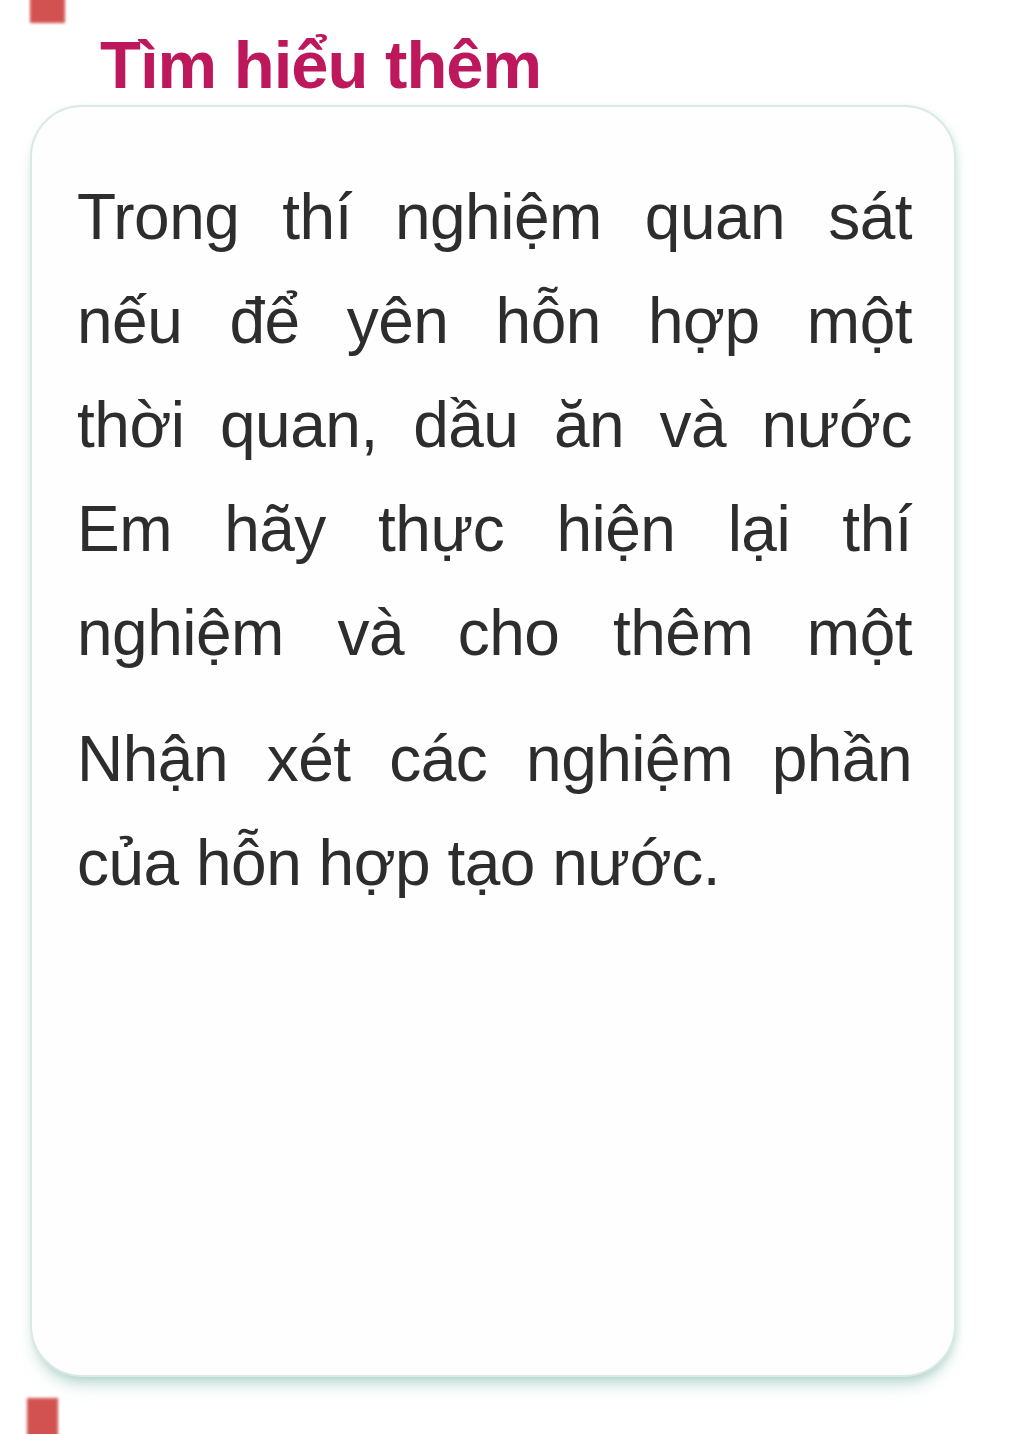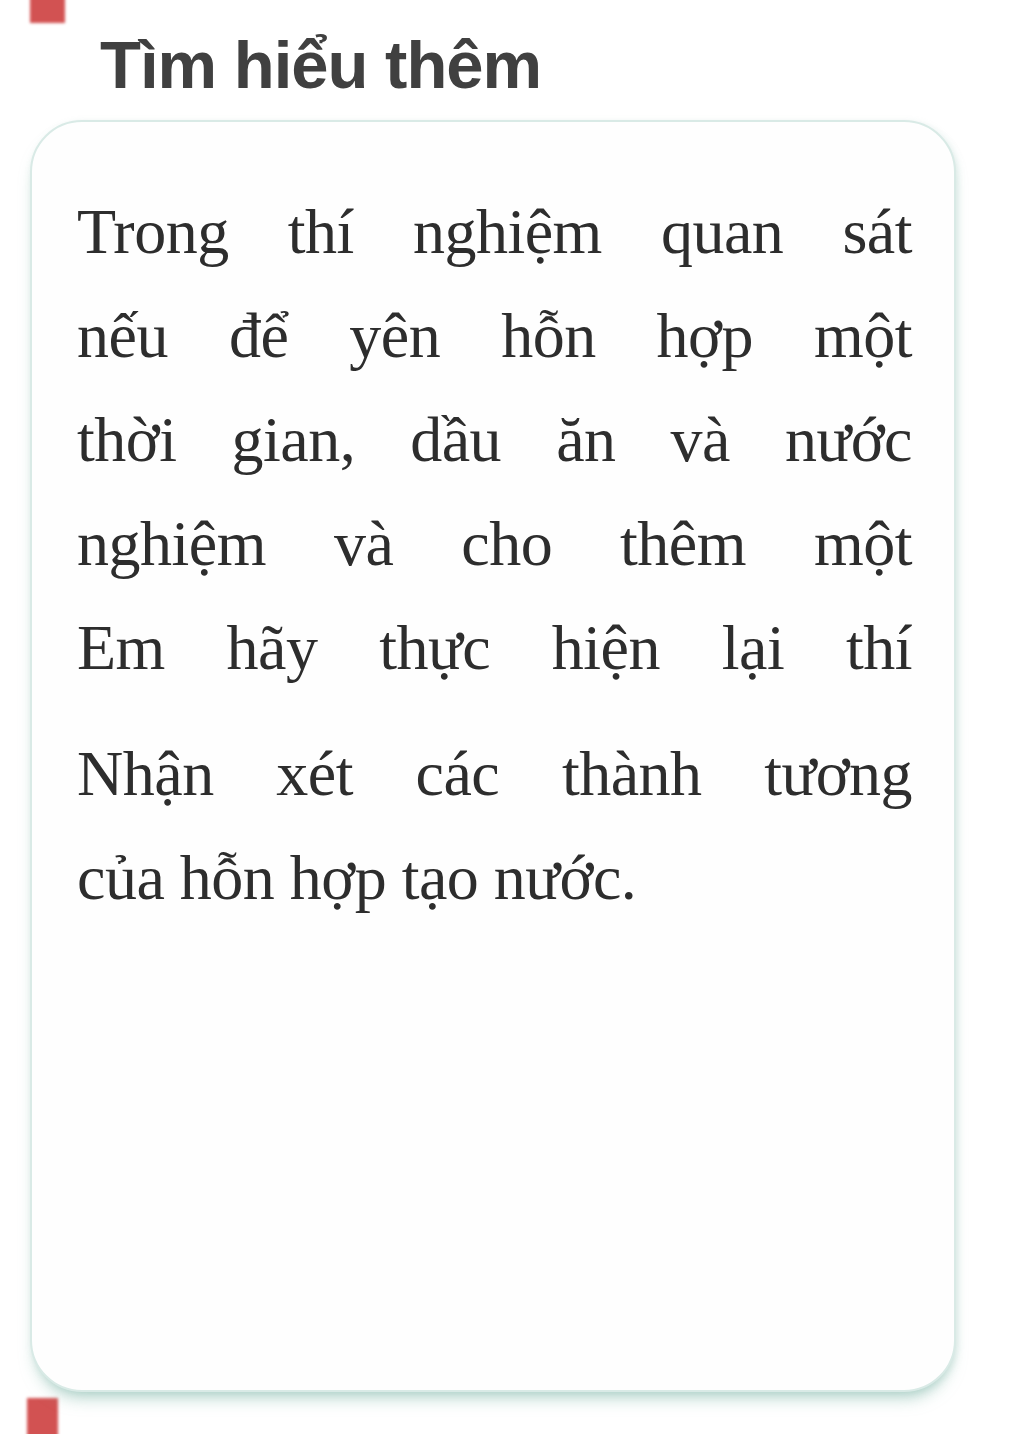--- a/index.html
+++ b/index.html
@@ -17,35 +17,34 @@
     opacity:.9;
   }
   .red-mark.top{left:30px;top:-4px;width:35px;height:27px;}
   .red-mark.bottom{left:27px;top:1398px;width:31px;height:40px;}
   .heading{
     position:absolute;
     left:100px;top:26px;
     font-size:67px;
     font-weight:bold;
     letter-spacing:-1px;
-    color:#404040;
+    color:#be185d;
     white-space:nowrap;
   }
   .info-box{
     position:absolute;
-    left:30px;top:120px;
+    left:30px;top:105px;
     width:926px;height:1272px;
     box-sizing:border-box;
     background:#fefefe;
     border:2px solid #d9eae6;
     border-radius:52px;
     box-shadow:0 12px 16px -6px rgba(125,182,168,0.55),
                2px 2px 6px rgba(150,195,185,0.25);
     padding:58px 42px 40px 45px;
-    font-family:Liberation Serif, serif;
   }
   .body-text{
     color:#2d2d2d;
     font-size:64px;
     line-height:104px;
     letter-spacing:-0.5px;
   }
   .line{white-space:nowrap;}
   .line.j{
     white-space:normal;
@@ -60,22 +59,22 @@
 <div class="red-mark top"></div>
 <div class="red-mark bottom"></div>
 
 <div class="heading">Tìm hiểu thêm</div>
 
 <div class="info-box">
   <div class="body-text">
     <div>
       <div class="line j">Trong thí nghiệm quan sát</div>
       <div class="line j">nếu để yên hỗn hợp một</div>
-      <div class="line j">thời gian, dầu ăn và nước</div>
+      <div class="line j">thời quan, dầu ăn và nước</div>
+      <div class="line j">Em hãy thực hiện lại thí</div>
       <div class="line j">nghiệm và cho thêm một</div>
-      <div class="line j">Em hãy thực hiện lại thí</div>
     </div>
     <div class="para2">
-      <div class="line j">Nhận xét các thành tương</div>
+      <div class="line j">Nhận xét các nghiệm phần</div>
       <div class="line">của hỗn hợp tạo nước.</div>
     </div>
   </div>
 </div>
 
 </body></html>

